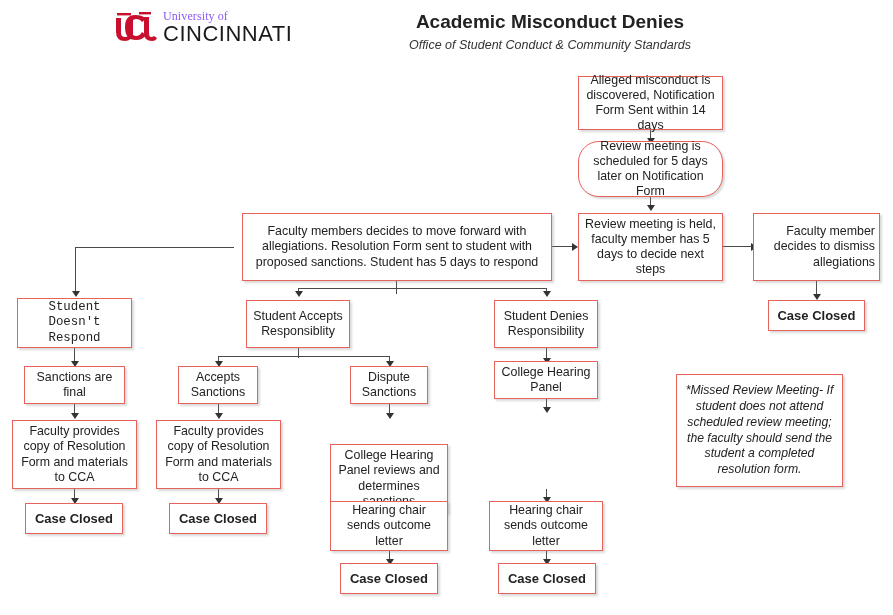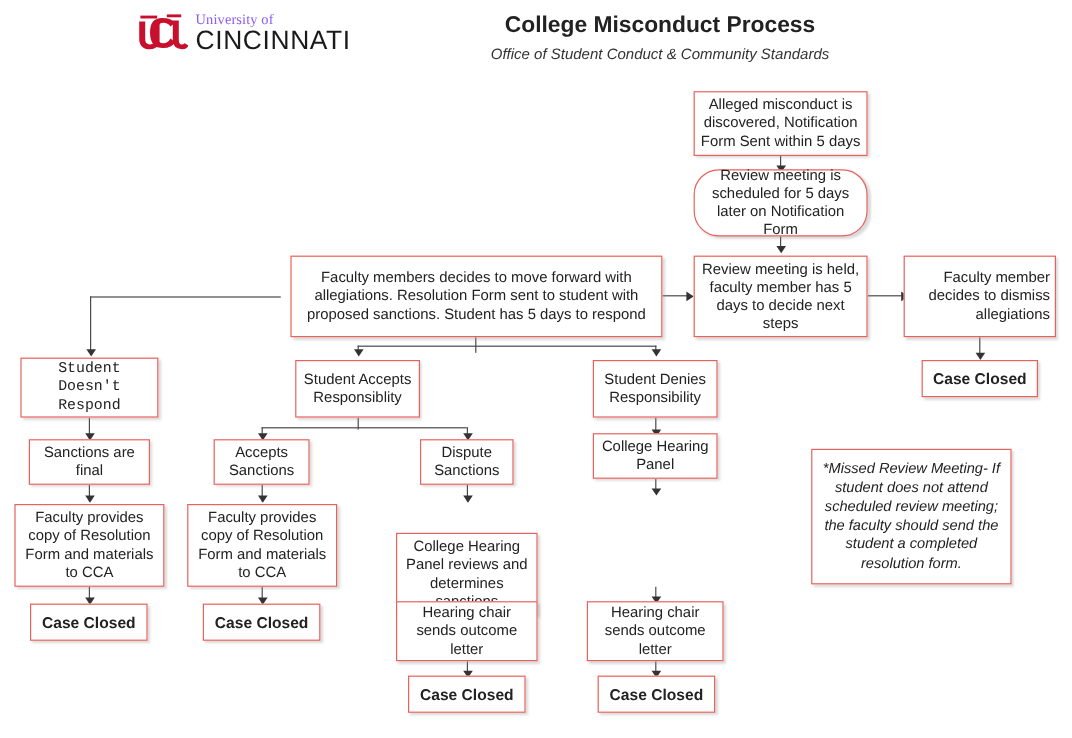--- a/index.html
+++ b/index.html
@@ -62,21 +62,21 @@
       <path d="M31 6 L31 22 Q31 30 39 30 Q43 30 44 27 L41 25 Q40 26 38 26 Q36 26 36 22 L36 6 Z" fill="#c8102e"></path>
       <rect x="4" y="2" width="14" height="2.4" fill="#c8102e"></rect>
       <rect x="26" y="1" width="12" height="2.4" fill="#c8102e"></rect>
     </svg>
     <div class="uc-words">
       <span class="uc-univ">University of</span>
       <span class="uc-cinci">CINCINNATI</span>
     </div>
   </div>
 
-  <div class="title">College Misconduct Process</div>
+  <div class="title">Academic Misconduct Denies</div>
   <div class="subtitle">Office of Student Conduct &amp; Community Standards</div>
 
   <div class="line v" style="left:650px;top:130px;height:12px;"></div>
   <div class="arrow down" style="left:647px;top:138px;"></div>
 
   <div class="line v" style="left:650px;top:197px;height:12px;"></div>
   <div class="arrow down" style="left:647px;top:205px;"></div>
 
   <div class="line h" style="left:723px;top:246px;width:30px;"></div>
   <div class="arrow right" style="left:751px;top:243px;"></div>
@@ -126,21 +126,21 @@
 
   <div class="line v" style="left:546px;top:348px;height:14px;"></div>
   <div class="arrow down" style="left:543px;top:358px;"></div>
   <div class="line v" style="left:546px;top:399px;height:12px;"></div>
   <div class="arrow down" style="left:543px;top:407px;"></div>
   <div class="line v" style="left:546px;top:489px;height:12px;"></div>
   <div class="arrow down" style="left:543px;top:497px;"></div>
   <div class="line v" style="left:546px;top:551px;height:12px;"></div>
   <div class="arrow down" style="left:543px;top:559px;"></div>
 
-  <div class="node" style="left:578px;top:76px;width:145px;height:54px;">Alleged misconduct is discovered, Notification Form Sent within 5 days</div>
+  <div class="node" style="left:578px;top:76px;width:145px;height:54px;">Alleged misconduct is discovered, Notification Form Sent within 14 days</div>
 
   <div class="node" style="left:578px;top:141px;width:145px;height:56px;border-radius:21px;">Review meeting is scheduled for 5 days later on Notification Form</div>
 
   <div class="node" style="left:578px;top:213px;width:145px;height:68px;">Review meeting is held, faculty member has 5 days to decide next steps</div>
 
   <div class="node" style="left:753px;top:213px;width:127px;height:68px;text-align:right;">Faculty member decides to dismiss allegiations</div>
 
   <div class="node bold" style="left:768px;top:300px;width:97px;height:31px;">Case Closed</div>
 
   <div class="node" style="left:242px;top:213px;width:310px;height:68px;">Faculty members decides to move forward with allegiations. Resolution Form sent to student with proposed sanctions. Student has 5 days to respond</div>

